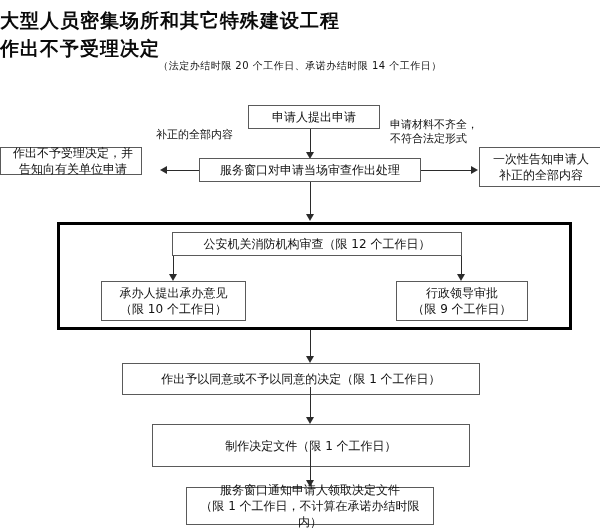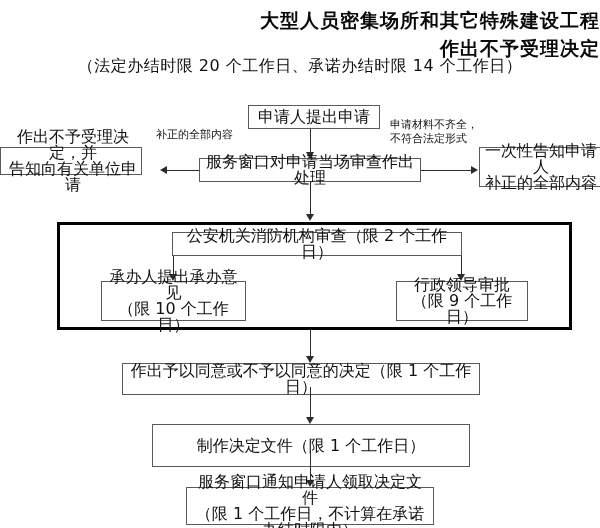--- a/index.html
+++ b/index.html
@@ -18,52 +18,52 @@
     overflow: hidden;
     background: #ffffff;
   }
 
   
   .title-block {
     position: absolute;
     left: 0;
     top: 6px;
     width: 600px;
-    text-align: right;
+    text-align: left;
   }
   .title-line1, .title-line2 {
     font-size: 19px;
     font-weight: bold;
     letter-spacing: 1px;
     line-height: 28px;
     color: #0a0a0a;
   }
   .subtitle {
     position: absolute;
     left: 0;
     top: 56px;
     width: 600px;
     text-align: center;
-    font-size: 16px;
+    font-size: 10px;
     line-height: 20px;
     letter-spacing: 0.5px;
     color: #111111;
   }
 
   
   .node {
     position: absolute;
     box-sizing: border-box;
     border: 1px solid #5a5a5a;
     background: #ffffff;
     display: flex;
     align-items: center;
     justify-content: center;
     text-align: center;
-    font-size: 16px;
+    font-size: 12px;
     line-height: 16px;
     color: #111111;
     padding: 2px 4px;
   }
   .node .node-text {
     display: block;
     white-space: pre-line;
   }
 
   
@@ -163,21 +163,21 @@
   <div class="hline" style="left:421px; top:170px; width:51px;"></div>
   <div class="arrow-right" style="left:471px; top:166px;"></div>
 
 
   <div class="vline" style="left:310px; top:182px; height:34px;"></div>
   <div class="arrow-down" style="left:306px; top:214px;"></div>
 
   <div class="group-frame" style="left:57px; top:222px; width:515px; height:108px;"></div>
 
   <div class="node" style="left:172px; top:232px; width:290px; height:24px;">
-    <span class="node-text">公安机关消防机构审查（限 2 个工作日）</span>
+    <span class="node-text">公安机关消防机构审查（限 12 个工作日）</span>
   </div>
 
   <div class="vline" style="left:173px; top:256px; height:20px;"></div>
   <div class="arrow-down" style="left:169px; top:274px;"></div>
 
   <div class="vline" style="left:461px; top:256px; height:20px;"></div>
   <div class="arrow-down" style="left:457px; top:274px;"></div>
 
   <div class="node" style="left:101px; top:281px; width:145px; height:40px;">
     <span class="node-text">承办人提出承办意见

